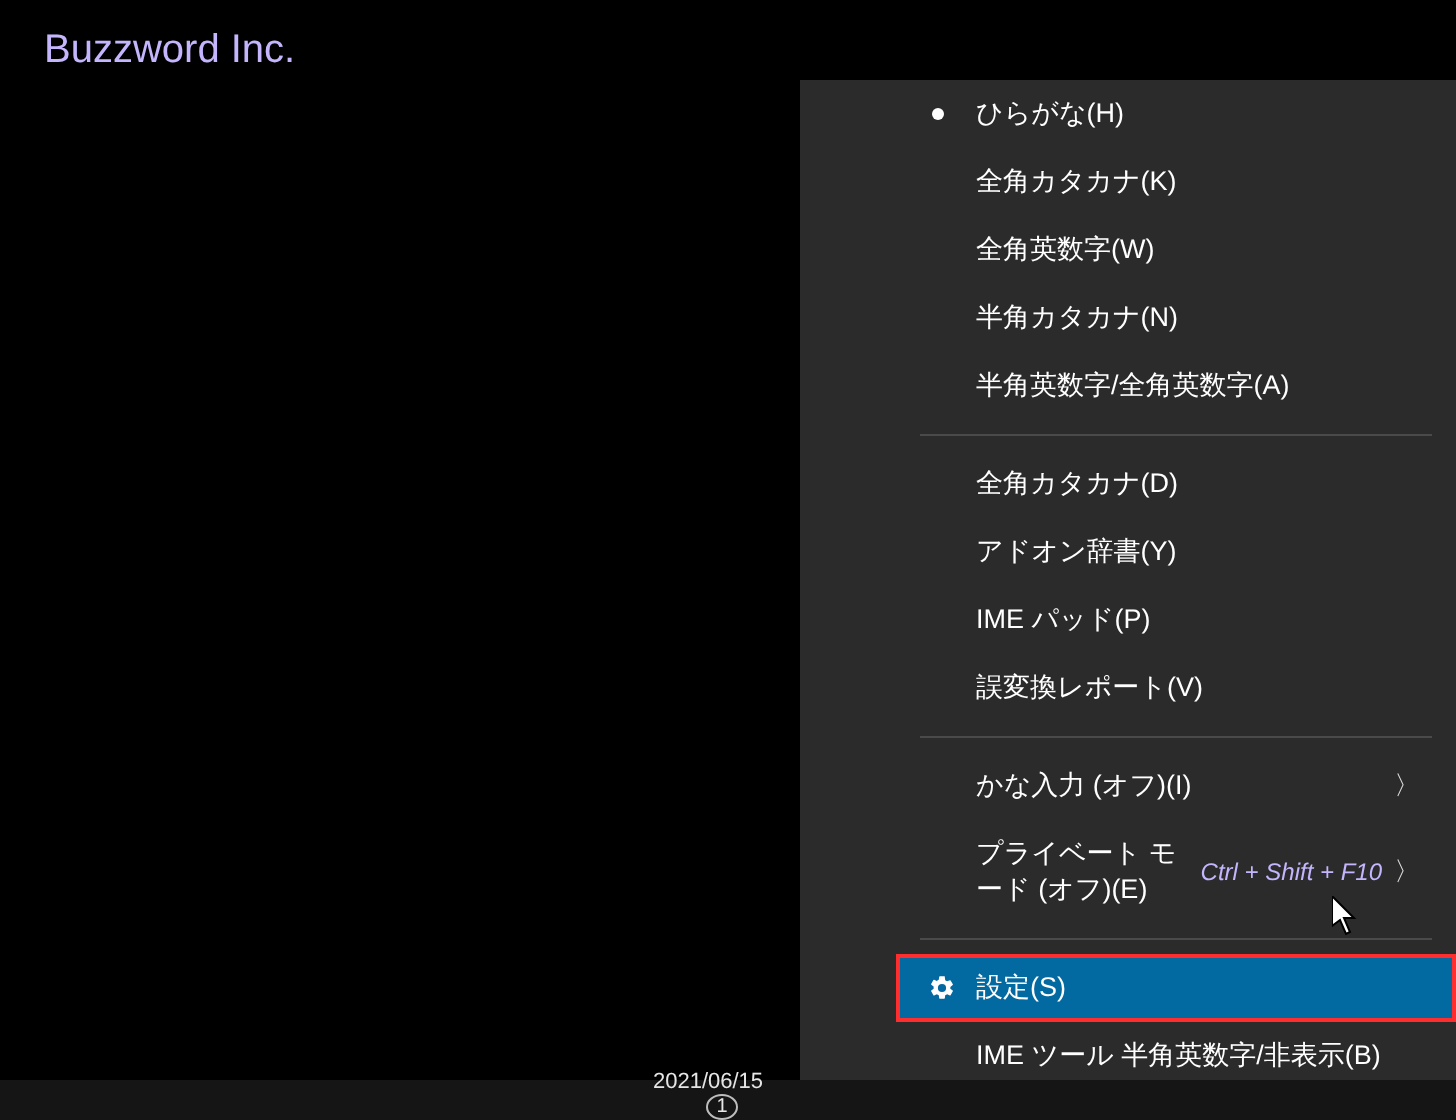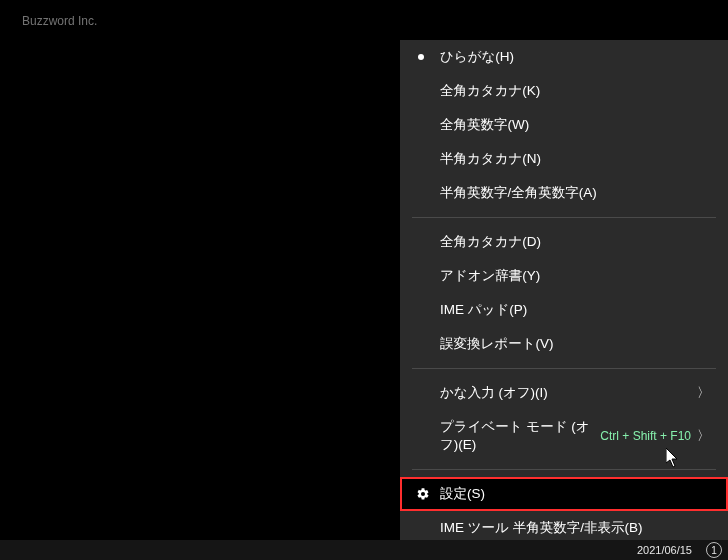--- a/index.html
+++ b/index.html
@@ -7,47 +7,49 @@
       width: 728px; height: 560px;
       background: #000;
       font-family: "Meiryo UI", "Yu Gothic UI", "Segoe UI", sans-serif;
       color: #fff;
       overflow: hidden;
       position: relative;
     }
     .title {
       position: absolute;
       top: 14px; left: 22px;
-      font-size: 12px;
-      color: #737373;
+      font-size: 20px;
+      color: #c4b5fd;
     }
     .menu {
       position: absolute;
       top: 40px; left: 400px;
       width: 328px;
       background: #2b2b2b;
       color: #fff;
       font-size: 13.5px;
+      padding-left: 48px;
     }
     .menu-item {
       position: relative;
       padding: 8px 18px 8px 40px;
       cursor: default;
       display: flex;
       align-items: center;
       justify-content: space-between;
     }
     .menu-item .label { flex: 1; }
     .menu-item .shortcut {
-      color: #86efac;
+      color: #c4b5fd;
       font-size: 12px;
       margin-left: 8px;
+      font-style: italic;
     }
     .menu-item.highlighted {
-      background: #000000;
+      background: #0369a1;
       outline: 2px solid #ff2e2e;
       outline-offset: -2px;
     }
     .radio-dot {
       position: absolute;
       left: 18px; top: 50%;
       transform: translateY(-50%);
       width: 6px; height: 6px;
       background: #fff;
       border-radius: 50%;
@@ -78,20 +80,21 @@
       position: absolute;
       left: 0; right: 0; bottom: 0;
       height: 20px;
       background: #151515;
       color: #e6e6e6;
       font-size: 11px;
       display: flex;
       align-items: center;
       justify-content: flex-end;
       padding-right: 6px;
+      flex-direction: column;
     }
     .taskbar .date { margin-right: 14px; }
     .taskbar .badge {
       width: 16px; height: 16px;
       border: 1.3px solid #bdbdbd;
       border-radius: 50%;
       display: flex;
       align-items: center;
       justify-content: center;
       font-size: 10px;

